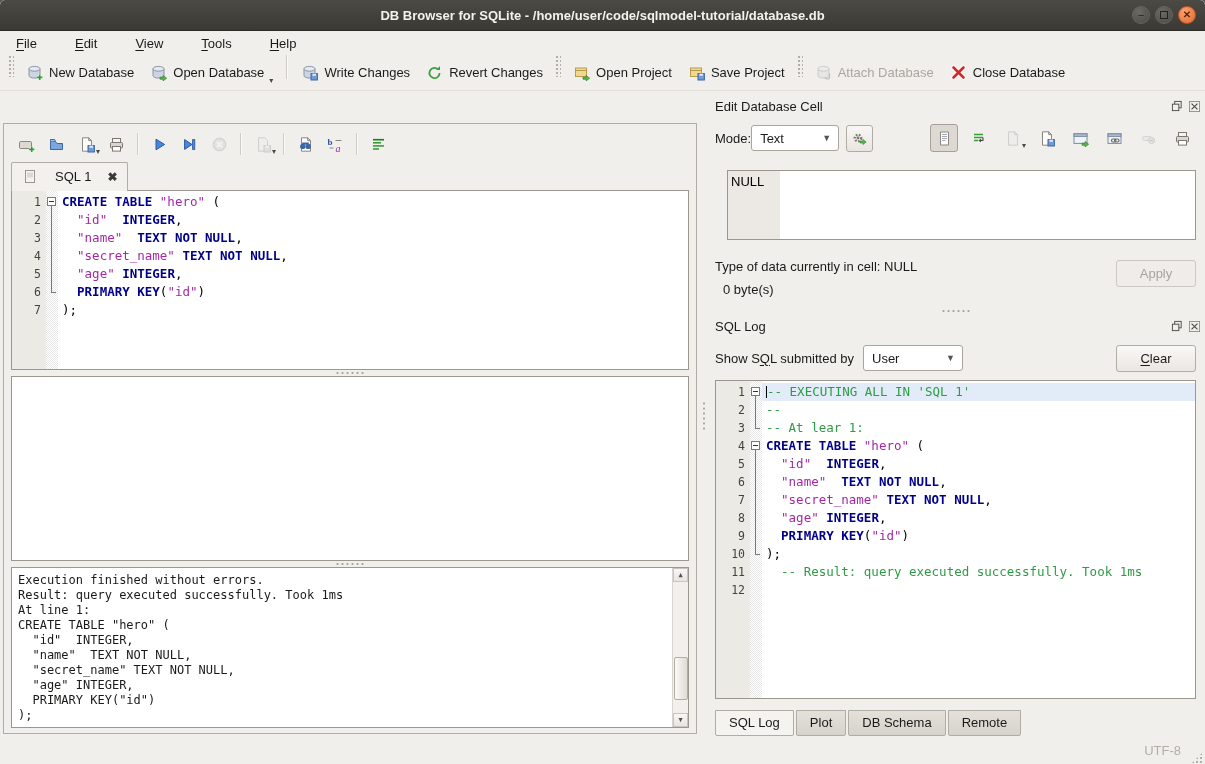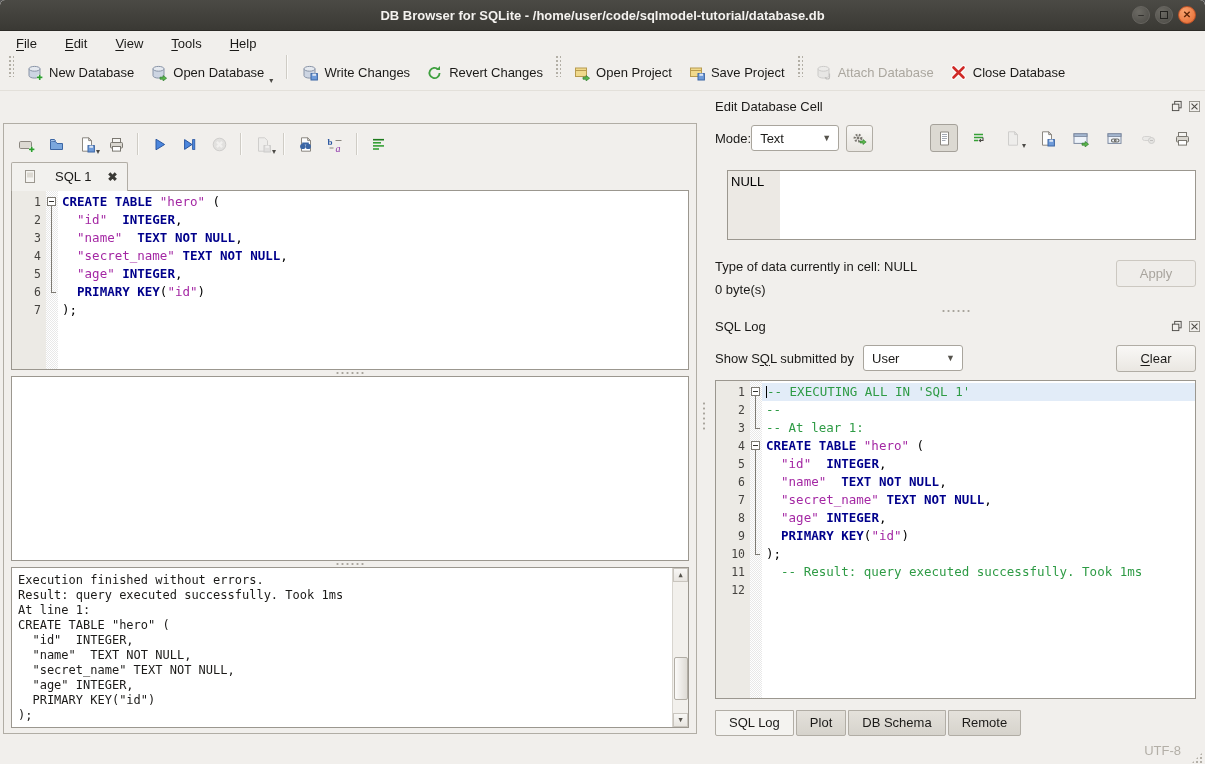--- a/index.html
+++ b/index.html
@@ -9,21 +9,21 @@
   .titlebar{height:30px;background:linear-gradient(#4b4a45,#3a3934);display:flex;align-items:center;justify-content:center;
             position:relative;border-bottom:1px solid #2c2b27;border-radius:5px 5px 0 0;}
   .title-text{color:#f4f2ef;font-weight:bold;font-size:13px;}
   .win-btns{position:absolute;right:9px;top:6px;display:flex;gap:5px;}
   .win-btn{width:18px;height:18px;border-radius:50%;display:flex;align-items:center;justify-content:center;
            font-size:10px;line-height:1;box-sizing:border-box;}
   .win-btn.minimize,.win-btn.maximize{background:radial-gradient(circle at 35% 30%,#6c6a64,#4a4944);border:1px solid #676architecture55;border:1px solid #676560;color:#23221f;}
   .win-btn.close{background:radial-gradient(circle at 35% 30%,#f9a26e,#e4682f);border:1px solid #bf5327;color:#5e2508;font-weight:bold;}
   .win-btn .sq{width:6px;height:6px;border:1px solid #23221f;}
   
-  .menubar{height:24px;display:flex;align-items:center;padding-left:6px;gap:8px;}
+  .menubar{height:24px;display:flex;align-items:center;padding-left:6px;gap:18px;}
   .menu-item{padding:3px 10px;border-radius:3px;}
   .menu-item u{text-underline-offset:2px;}
   
   .toolbar{height:35px;display:flex;padding:0 4px;border-bottom:1px solid #e3e0da;}
   .tb-grip{width:6px;height:22px;margin:0 4px;background:radial-gradient(circle,#b3afa6 1px,transparent 1.3px);
            background-size:4px 4px;}
   .tb-sep{width:0;height:24px;border-left:1px solid #cfccc5;border-right:1px solid #fbfaf8;margin:0 5px;}
   .tb-btn{display:flex;align-items:center;gap:6px;padding:4px 8px;border-radius:3px;white-space:nowrap;}
   .tb-btn.disabled{color:#aba79f;}
   .tb-btn.disabled .ic{filter:grayscale(.95) opacity(.45);}
@@ -108,21 +108,21 @@
   .cbtn{width:26px;height:26px;display:flex;align-items:center;justify-content:center;border:1px solid transparent;
         border-radius:3px;position:relative;}
   .cbtn.pressed{background:#dcd9d2;border:1px solid #a5a19a;}
   .cbtn.disabled .ic{filter:grayscale(.95) opacity(.45);}
   .cbtn .drop{position:absolute;right:-1px;bottom:0;}
   .cell-editor{margin:18px 9px 0 20px;height:70px;border:1px solid #9b978f;background:#fff;position:relative;box-sizing:border-box;}
   .cell-margin{position:absolute;left:0;top:0;bottom:0;width:52px;background:#ece9e4;}
   .cell-value{position:absolute;left:3px;top:3px;color:#000;z-index:1;}
   .cell-info{position:relative;margin:17px 9px 0 8px;height:54px;}
   .cell-info .line1{position:absolute;left:0;top:2px;}
-  .cell-info .line2{position:absolute;left:0;top:25px;}
+  .cell-info .line2{position:absolute;left:8px;top:25px;}
   .apply-btn{position:absolute;right:0;top:3px;width:80px;height:27px;box-sizing:border-box;display:flex;align-items:center;
              justify-content:center;background:#efedea;border:1px solid #ccc8c1;border-radius:3px;color:#a8a49d;}
   .cell-info .dots{position:absolute;left:50%;transform:translateX(-50%);bottom:-2px;width:30px;height:4px;
      background:radial-gradient(circle,#a8a49c 1px,transparent 1.2px);background-size:5px 4px;}
   .filter-row{display:flex;align-items:center;margin:8px 9px 0 8px;height:28px;}
   .clear-btn{margin-left:auto;width:80px;height:27px;box-sizing:border-box;display:flex;align-items:center;justify-content:center;
              background:linear-gradient(#f9f8f6,#eae7e2);border:1px solid #b1ada5;border-radius:3px;color:#1b1a18;}
   .log-editor{margin:8px 9px 0 8px;height:319px;box-sizing:border-box;}
   .bottom-tabs{display:flex;align-items:flex-start;margin:11px 0 0 8px;height:26px;}
   .btab{border:1px solid #b1ada5;background:linear-gradient(#e4e1db,#d6d3cc);padding:4px 13px 5px;margin-right:2px;

